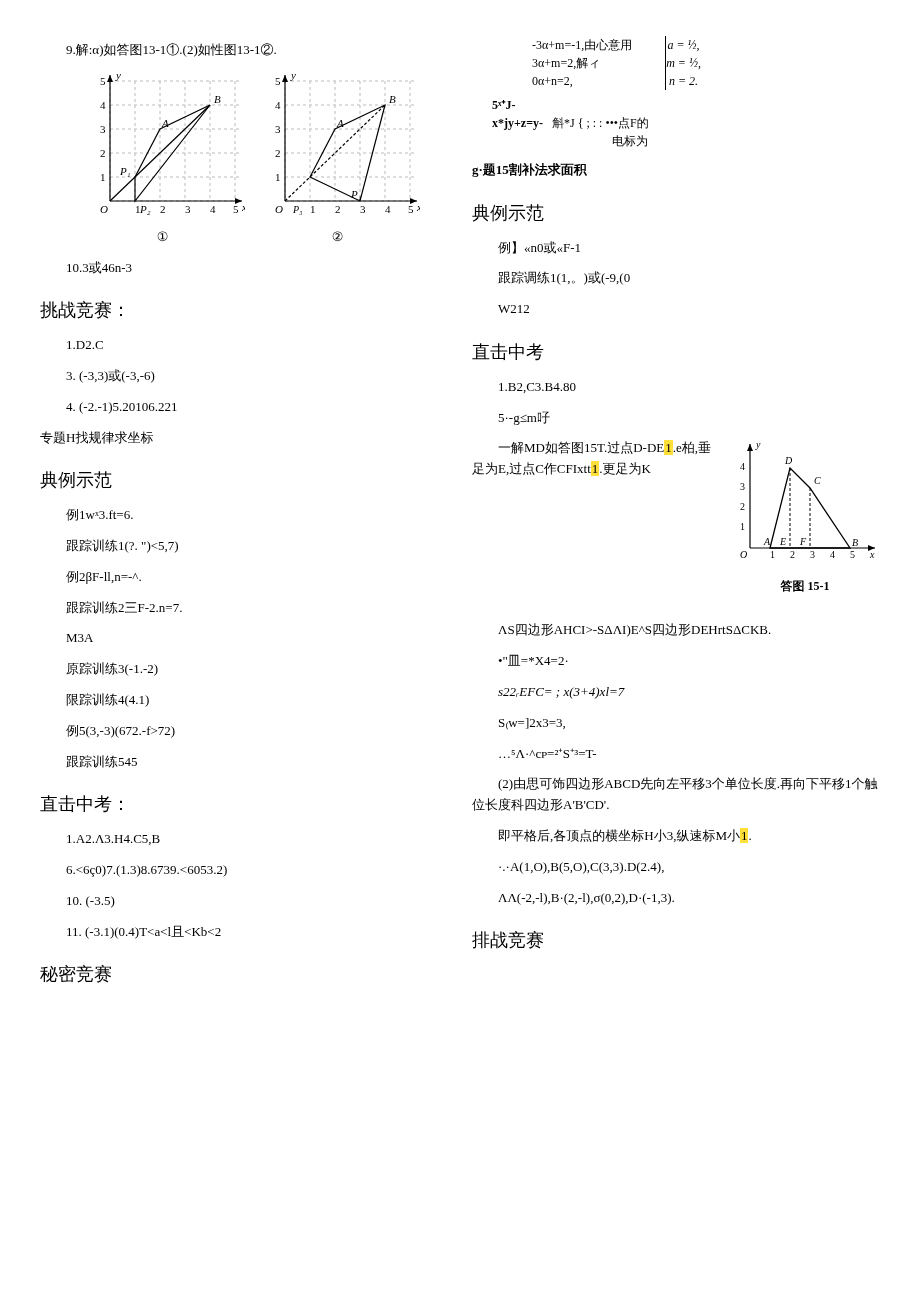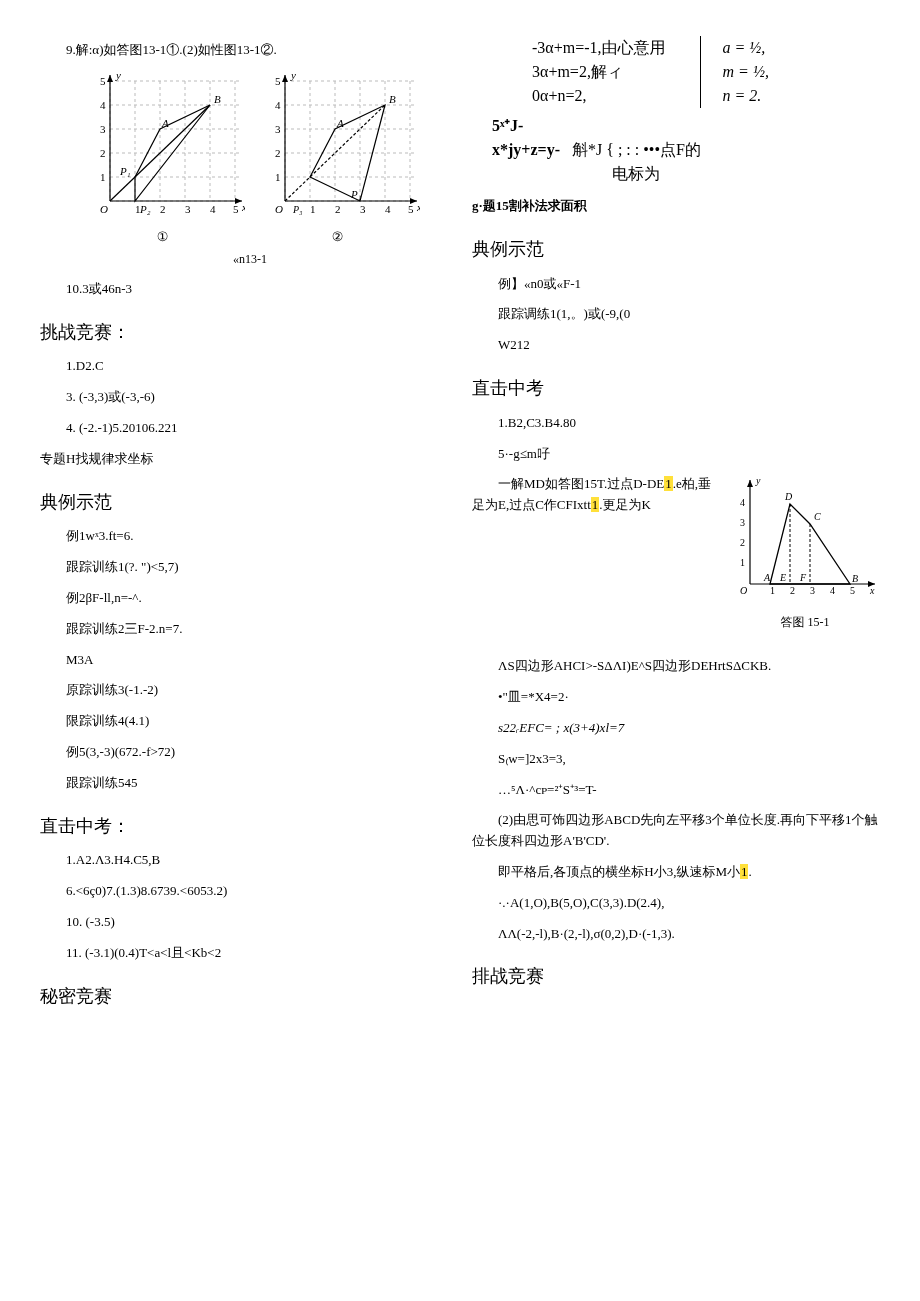--- a/index.html
+++ b/index.html
@@ -55,30 +55,31 @@
   }
   .caption-row {
     display: flex;
     gap: 10px;
     padding-left: 40px;
   }
   .caption-row > div { flex: 0 0 165px; text-align: center; }
   .eq-block {
     margin: 6px 0;
     padding-left: 60px;
-    font-size: 16px;
+    font-size: 12px;
     line-height: 1.5;
   }
   .eq-left { display:inline-block; vertical-align: middle; }
   .eq-right { display:inline-block; vertical-align: middle; margin-left: 30px; font-style: italic; }
   .brace-block {
     border-left: 1px solid #000;
-    padding-left: 22px;
+    padding-left: 0;
     display: inline-block;
     vertical-align: middle;
+    text-align: center;
   }
   .fig-right {
     float: right;
     margin: 0 0 6px 10px;
   }
   .clear { clear: both; }
   .hl { background: #ffe03a; padding: 0 1px; }
 </style>
 </head>
 <body>
@@ -169,21 +170,20 @@
         <text x="82" y="56" font-size="11" font-style="italic">A</text>
         <text x="134" y="32" font-size="11" font-style="italic">B</text>
         <text x="96" y="127" font-size="11" font-style="italic">P₁</text>
       </svg>
     </div>
 
     <div class="caption-row">
       <div>①</div>
       <div>②</div>
     </div>
-    <p class="caption">«n13-1</p>
 
     <p class="para">10.3或46n-3</p>
 
     <p class="h2">挑战竞赛：</p>
     <p class="para">1.D2.C</p>
     <p class="para">3.  (-3,3)或(-3,-6)</p>
     <p class="para">4.  (-2.-1)5.20106.221</p>
     <p class="para center para-noindent">专题H找规律求坐标</p>
 
     <p class="h2">典例示范</p>
@@ -261,21 +261,21 @@
           <polygon points="40,110 60,30 80,50 120,110" fill="none" stroke="#000" stroke-width="1.3"></polygon>
           <line x1="60" y1="30" x2="60" y2="110" stroke="#000" stroke-width="1" stroke-dasharray="3 2"></line>
           <line x1="80" y1="50" x2="80" y2="110" stroke="#000" stroke-width="1" stroke-dasharray="3 2"></line>
           <text x="34" y="107" font-size="10" font-style="italic">A</text>
           <text x="55" y="26" font-size="10" font-style="italic">D</text>
           <text x="84" y="46" font-size="10" font-style="italic">C</text>
           <text x="122" y="108" font-size="10" font-style="italic">B</text>
           <text x="50" y="107" font-size="10" font-style="italic">E</text>
           <text x="70" y="107" font-size="10" font-style="italic">F</text>
         </svg>
-        <div class="caption" style="font-family:'KaiTi','楷体',serif;">答图 15-1</div>
+        <div class="caption" style="font-family:'KaiTi','楷体',serif;font-weight:bold;">答图 15-1</div>
       </div>
 
       <p class="para">
         <span>一解MD如答图15T.过点D-DE</span><span class="hl">1</span><span>.e柏,垂足为E,过点C作CFIxtt</span><span class="hl">1</span><span>.更足为K</span>
       </p>
       <div class="clear"></div>
     </div>
 
     <p class="para">ΛS四边形AHCI&gt;-SΔΛI)E^S四边形DEHrtSΔCKB.</p>
     <p class="para">•"皿=*X4=2·</p>

